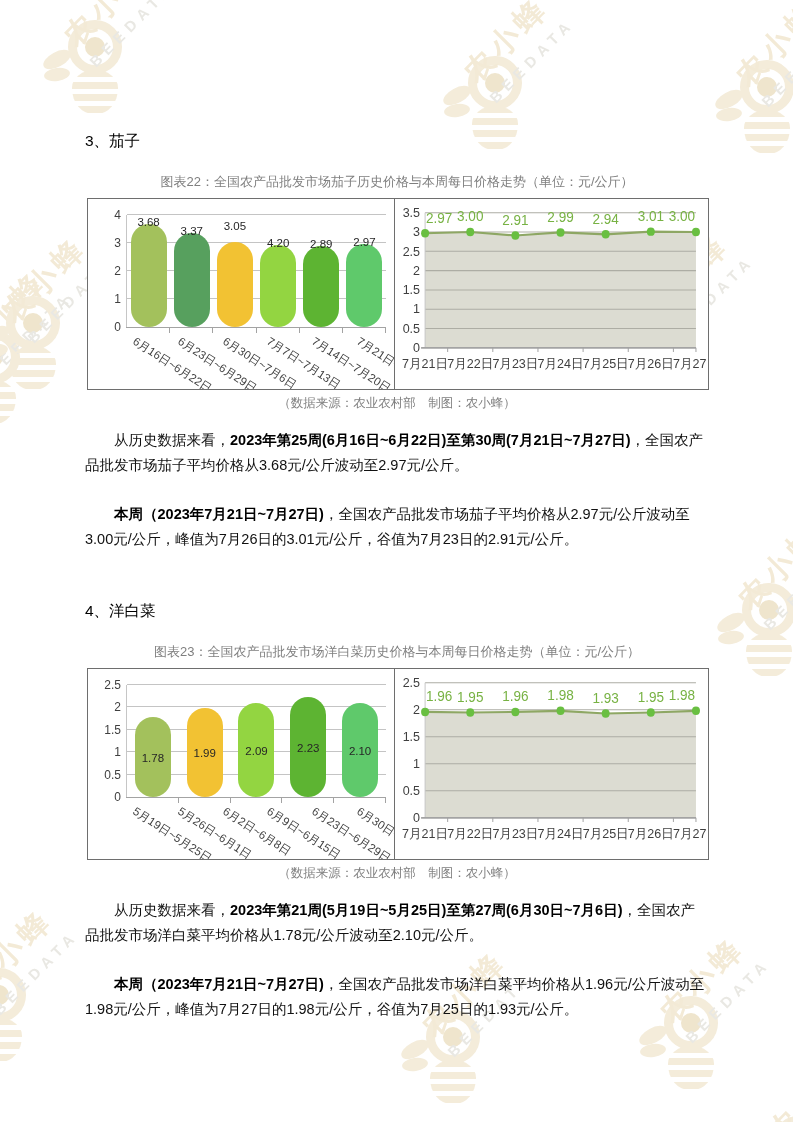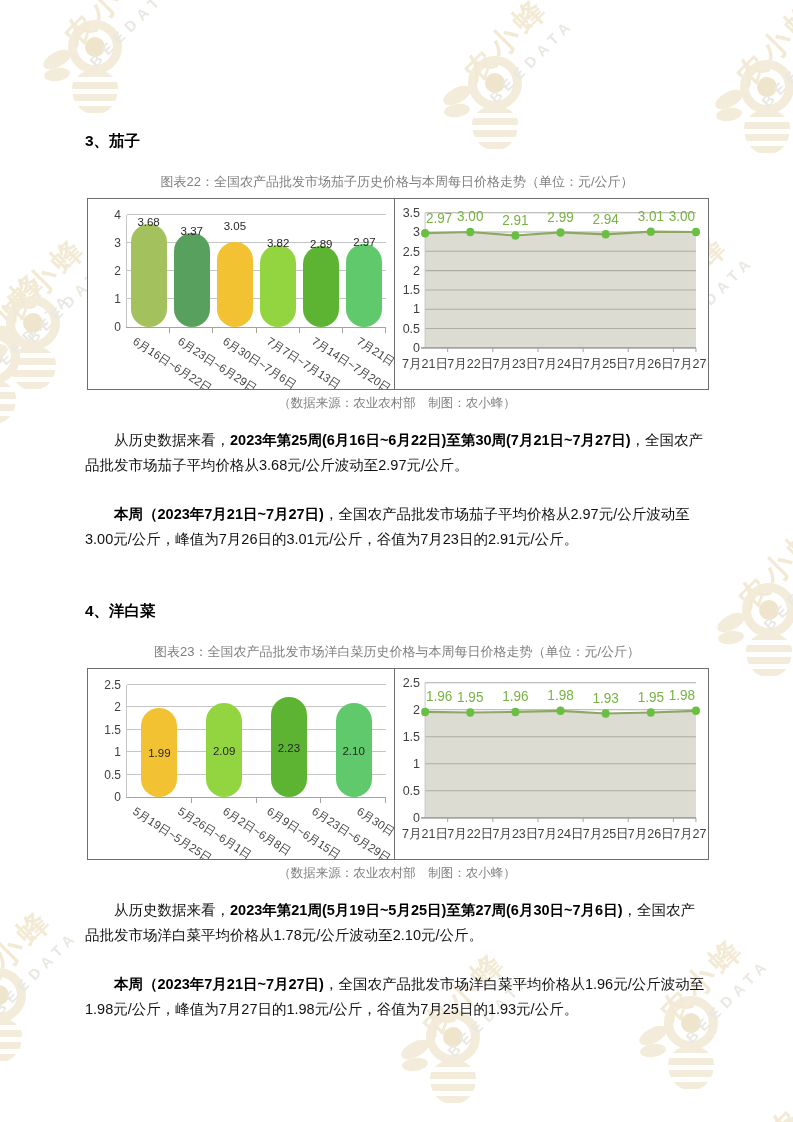--- a/index.html
+++ b/index.html
@@ -21,21 +21,21 @@
   .wm-wing2 { width:26px; height:13px; top:48px; left:-4px; transform:rotate(-8deg); }
   .wm-body { position:absolute; top:50px; left:24px; width:46px; height:44px;
              border-radius:50% 50% 46% 46% / 40% 40% 58% 58%;
              background:repeating-linear-gradient(180deg,#f4ecda 0 7px, rgba(0,0,0,0) 7px 12px); }
   .wm-text { position:absolute; left:58px; bottom:52px; transform:rotate(-45deg);
              transform-origin:left bottom; }
   .wm-cn { font-size:30px; font-weight:bold; color:#f3ead6; letter-spacing:5px; white-space:nowrap; }
   .wm-en { font-size:15px; font-weight:bold; color:#e9e8e3; letter-spacing:6px; white-space:nowrap; margin-top:3px; }
   
   .content { position:absolute; inset:0; z-index:1; padding:131px 84px 0 85px; }
-  .sec-heading { font-size:15.5px; font-weight:bold; color:#000; }
+  .sec-heading { font-size:15.5px; font-weight:normal; color:#000; }
   .chart-caption { margin:21px 0 7px; text-align:center; font-size:13px; color:#7f7f7f; }
   .chart-frame { width:622px; margin-left:2px; border:1.5px solid #6e6e6e; display:flex;
                  background:#fff; height:192px; }
   .half-left  { width:306px; position:relative; overflow:hidden; }
   .half-right { flex:1; border-left:1.5px solid #6e6e6e; position:relative; overflow:hidden; }
   .source-note { margin-top:5px; text-align:center; font-size:12.5px; color:#7f7f7f; }
   .para { margin-top:16px; font-size:14.5px; line-height:25px; text-indent:2em; color:#111; }
   .para + .para { margin-top:24px; }
   .para b { color:#000; }
   .sec + .sec { margin-top:49px; }
@@ -228,21 +228,21 @@
                 <div class="bc-slot">
             <div class="bc-bar" style="height:94.36px;background:#57a05e"></div>
                   <span class="bc-val" style="bottom:90.36px">3.37</span>
                 </div>
                 <div class="bc-slot">
             <div class="bc-bar" style="height:85.39999999999999px;background:#f2c233"></div>
                   <span class="bc-val" style="bottom:95px">3.05</span>
                 </div>
                 <div class="bc-slot">
             <div class="bc-bar" style="height:81.75999999999999px;background:#93d541"></div>
-                  <span class="bc-val" style="bottom:77.75999999999999px">3.82</span>
+                  <span class="bc-val" style="bottom:77.75999999999999px">4.20</span>
                 </div>
                 <div class="bc-slot">
             <div class="bc-bar" style="height:80.92px;background:#5db432"></div>
                   <span class="bc-val" style="bottom:76.92px">2.89</span>
                 </div>
                 <div class="bc-slot">
             <div class="bc-bar" style="height:83.16000000000001px;background:#5fc96b"></div>
                   <span class="bc-val" style="bottom:79.16000000000001px">2.97</span>
                 </div>
               </div>
@@ -326,20 +326,24 @@
               <div class="bc-grid" style="bottom:44.800000000000004px"></div>
               <span class="bc-ylab" style="bottom:37.800000000000004px">1</span>
               <div class="bc-grid" style="bottom:67.2px"></div>
               <span class="bc-ylab" style="bottom:60.2px">1.5</span>
               <div class="bc-grid" style="bottom:89.60000000000001px"></div>
               <span class="bc-ylab" style="bottom:82.60000000000001px">2</span>
               <div class="bc-grid" style="bottom:112px"></div>
               <span class="bc-ylab" style="bottom:105px">2.5</span>
               <div class="bc-bars">
                 <div class="bc-slot">
+            <div class="bc-bar" style="height:79.744px;background:#a3c15c"></div>
+                  <span class="bc-val" style="bottom:32.872px">1.78</span>
+                </div>
+                <div class="bc-slot">
             <div class="bc-bar" style="height:89.152px;background:#f2c233"></div>
                   <span class="bc-val" style="bottom:37.576px">1.99</span>
                 </div>
                 <div class="bc-slot">
             <div class="bc-bar" style="height:93.63199999999999px;background:#93d541"></div>
                   <span class="bc-val" style="bottom:39.815999999999995px">2.09</span>
                 </div>
                 <div class="bc-slot">
             <div class="bc-bar" style="height:99.904px;background:#5db432"></div>
                   <span class="bc-val" style="bottom:42.952px">2.23</span>

